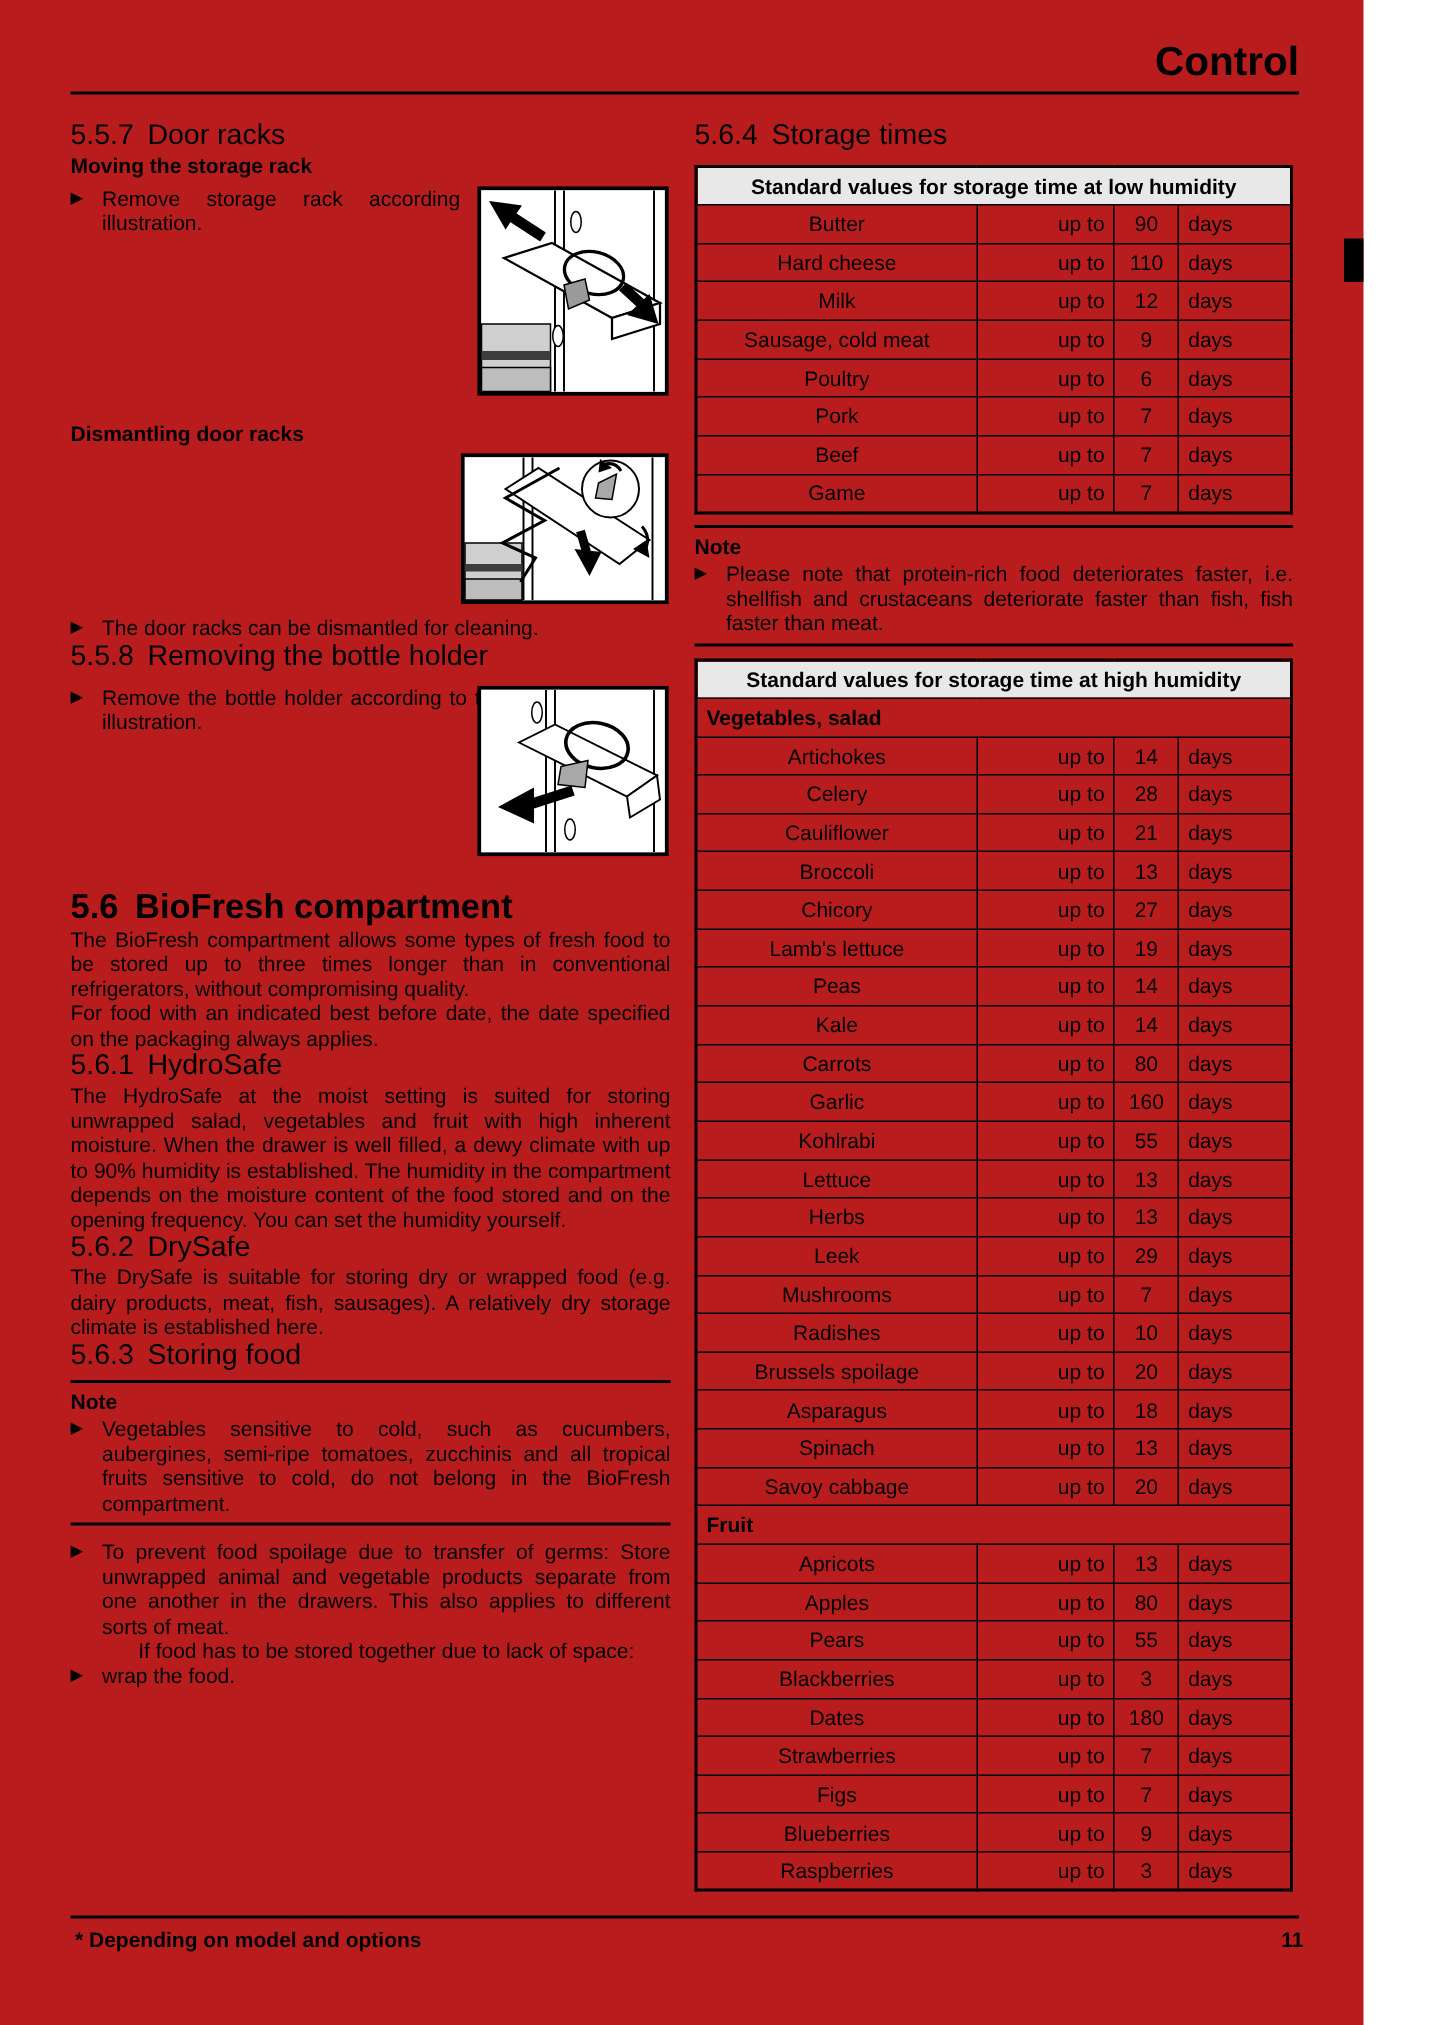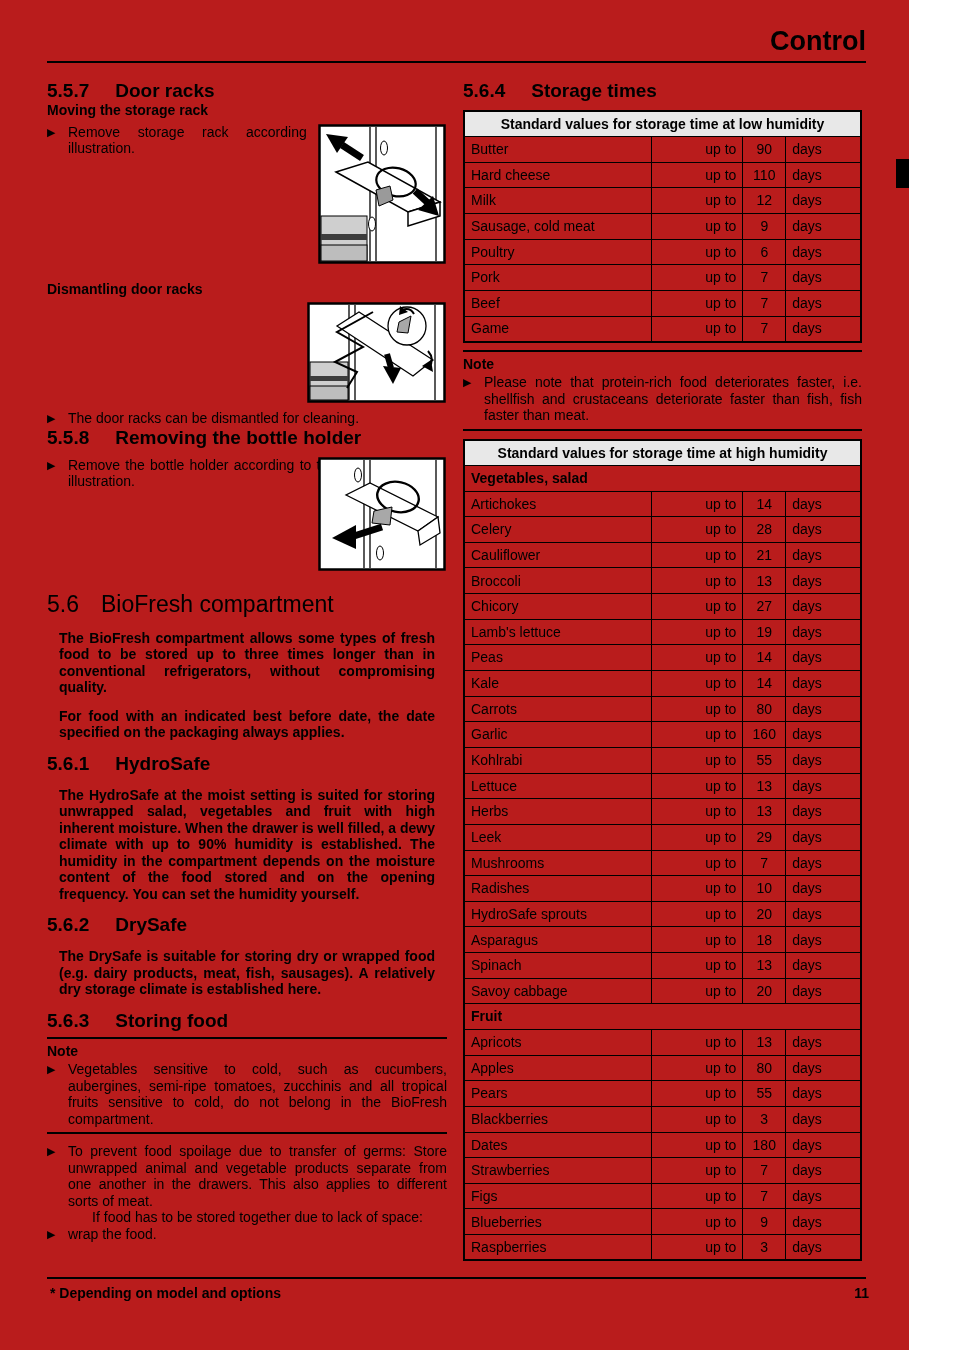--- a/index.html
+++ b/index.html
@@ -13,24 +13,24 @@
 
   .gb-badge{position:absolute;left:896px;top:159px;width:58px;height:29px;background:#000;
             color:#fff;font-weight:bold;font-size:20px;display:flex;align-items:center;
             justify-content:center;letter-spacing:1px;}
 
   
   .col{position:absolute;top:80px;font-size:14px;line-height:16.5px;}
   .col-left{left:47px;width:400px;}
   .col-right{left:463px;width:399px;}
 
-  h2.sec{display:flex;gap:26px;margin:0;font-size:19px;line-height:22px;font-weight:bold;}
-  h1.chap{display:flex;gap:22px;margin:0;font-size:23px;line-height:27px;font-weight:normal;}
+  h2.sec{display:flex;gap:9px;margin:0;font-size:19px;line-height:22px;font-weight:normal;}
+  h1.chap{display:flex;gap:11px;margin:0;font-size:23px;line-height:27px;font-weight:bold;}
   h3.runin{margin:0;font-size:14px;line-height:16.5px;font-weight:bold;}
-  p.body{margin:12px;text-align:justify;font-weight:bold;}
+  p.body{margin:0;text-align:justify;}
 
   
   .bullet{position:relative;padding-left:21px;}
   .bullet .marker{position:absolute;left:0;top:2px;font-size:11px;line-height:12px;}
   .bullet .btext{display:block;text-align:justify;}
   .bullet .btext.short{text-align:left;}
   .cont-line{padding-left:21px;text-align:center;}
 
   
   .fig-row{position:relative;}
@@ -50,21 +50,21 @@
   .note-block{border-top:2px solid #000;border-bottom:2px solid #000;padding:4px 0 5px 0;}
   .note-label{font-weight:bold;margin:0 0 2px 0;}
 
   
   table.storage{border-collapse:collapse;table-layout:fixed;width:399px;border:2px solid #000;}
   table.storage th,table.storage td{border:1.5px solid #000;font-size:14px;overflow:hidden;
       white-space:nowrap;padding:0 6px;}
   table.storage tr{height:25.65px;}
   table.storage thead th{background:#e8e8e8;font-weight:bold;}
   td.group-cell{font-weight:bold;text-align:left;}
-  td.item-cell{text-align:left;}
+  td.item-cell{text-align:center;}
   td.qual-cell{text-align:right;}
   td.val-cell{text-align:center;padding:0 2px;}
   td.unit-cell{text-align:left;}
   .c-item{width:184px;} .c-qual{width:90px;} .c-val{width:42px;} .c-unit{width:74px;}
 
   
   .footer-rule{position:absolute;left:47px;top:1277px;width:819px;height:2px;background:#000;}
   .footer{position:absolute;left:50px;top:1285px;width:819px;display:flex;
           justify-content:space-between;font-weight:bold;font-size:14px;}
 </style>
@@ -395,21 +395,21 @@
             <td class="val-cell">7</td>
             <td class="unit-cell">days</td>
           </tr>
           <tr>
             <td class="item-cell">Radishes</td>
             <td class="qual-cell">up to</td>
             <td class="val-cell">10</td>
             <td class="unit-cell">days</td>
           </tr>
           <tr>
-            <td class="item-cell">HydroSafe sprouts</td>
+            <td class="item-cell">Brussels spoilage</td>
             <td class="qual-cell">up to</td>
             <td class="val-cell">20</td>
             <td class="unit-cell">days</td>
           </tr>
           <tr>
             <td class="item-cell">Asparagus</td>
             <td class="qual-cell">up to</td>
             <td class="val-cell">18</td>
             <td class="unit-cell">days</td>
           </tr>

